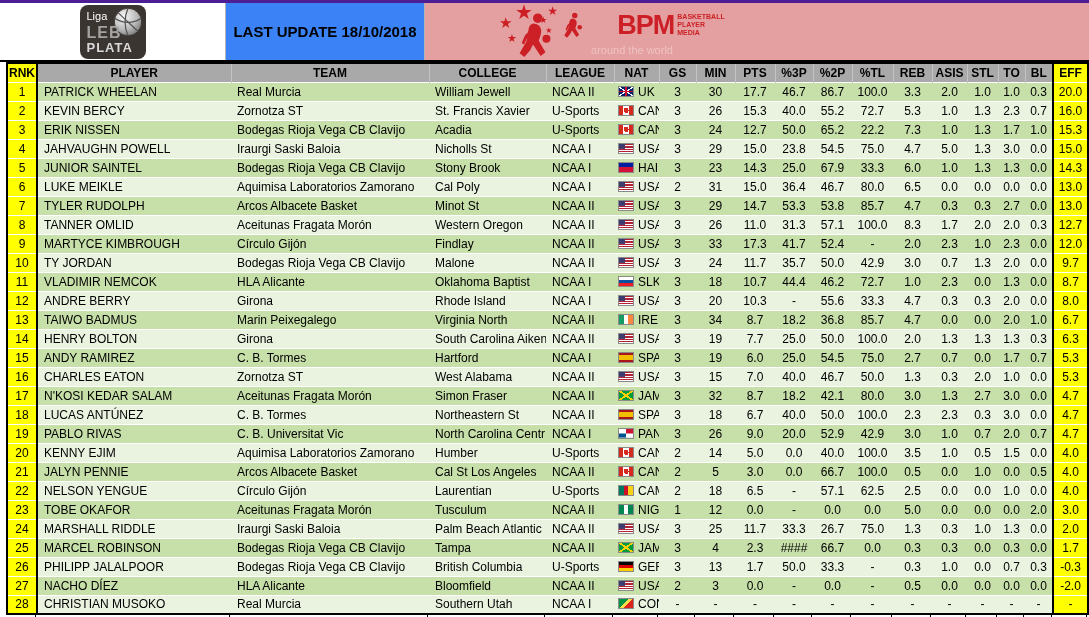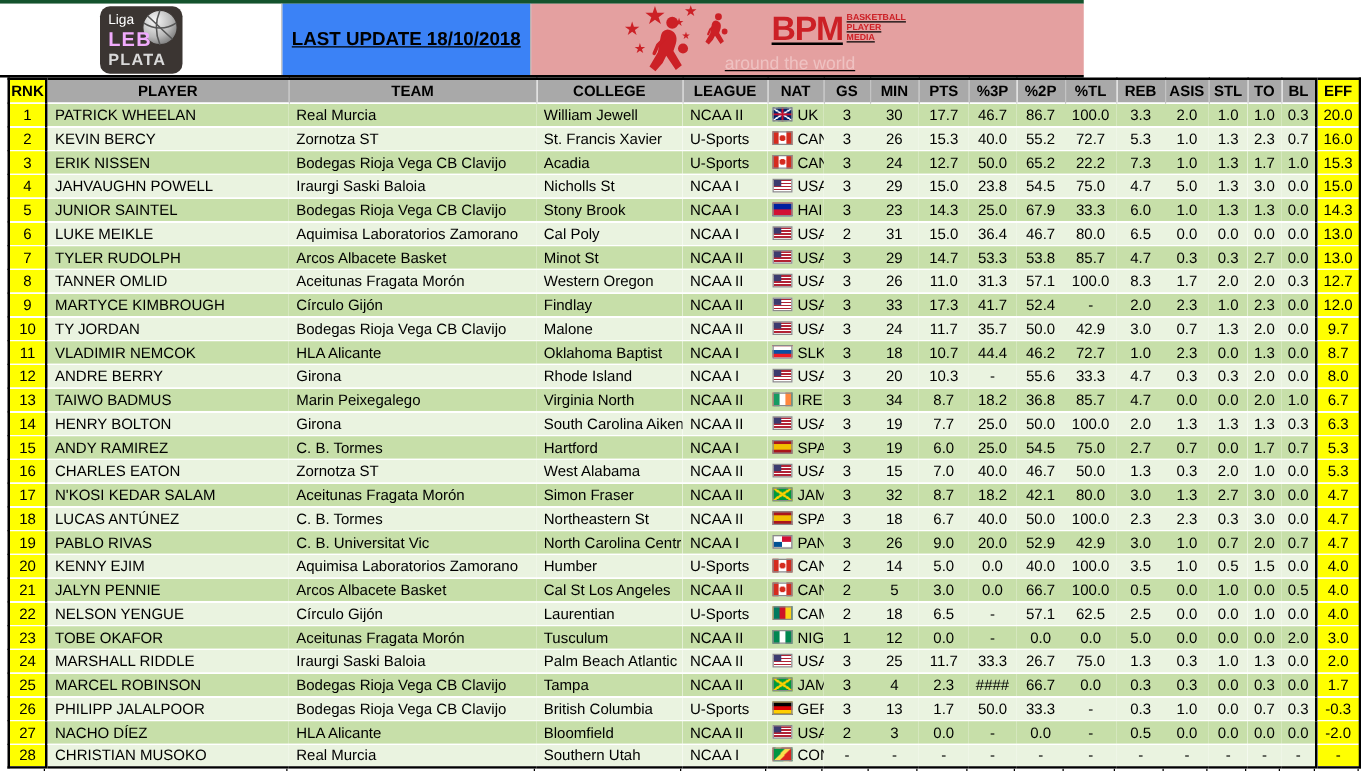--- a/index.html
+++ b/index.html
@@ -1,33 +1,33 @@
 <!DOCTYPE html>
 <html><head>
 <meta charset="utf-8">
 <style>
   * { margin:0; padding:0; box-sizing:border-box; }
   html,body { width:1089px; height:617px; background:#fff; overflow:hidden;
               font-family:"Liberation Sans", sans-serif; color:#000; }
 
   
-  .banner { display:flex; width:867px; height:62px; border-top:3px solid #14532d;
-            border-bottom:2px solid #000; background:#fff;text-decoration:underline; }
+  .banner { display:flex; width:1089px; height:62px; border-top:3px solid #4c1d95;
+            border-bottom:2px solid #000; background:#fff; }
   .logo-cell { width:226px; display:flex; align-items:center; justify-content:center;
                border-right:1px solid #b5b5b5; background:#fff; }
   .update-cell { width:199px; display:flex; align-items:center; justify-content:center;
                  border-right:1px solid #b5b5b5; background:#3b82f6;
                  font-weight:bold; font-size:15px; }
   .pink-cell { flex:1; background:#e4a0a0; display:flex; align-items:center; position:relative; }
 
   
   .leb-logo { width:66px; height:54px; background:#3b3532; border-radius:8px; position:relative; }
   .leb-liga { position:absolute; left:7px; top:5px; color:#fff; font-size:11px; }
   .leb-ball { position:absolute; right:3px; top:2px; width:30px; height:30px; }
-  .leb-leb  { position:absolute; left:7px; top:19px; color:#f0abfc; font-weight:bold; font-size:16px; letter-spacing:1px; }
+  .leb-leb  { position:absolute; left:7px; top:19px; color:#a3a3a3; font-weight:bold; font-size:16px; letter-spacing:1px; }
   .leb-plata{ position:absolute; left:7px; top:35px; color:#d9d9d9; font-weight:bold; font-size:13px; letter-spacing:1px; }
 
   
   .deco { position:relative; width:80px; height:56px; margin-left:52px; flex:none; }
   .deco .st { position:absolute; color:#cc2026; }
   .deco .s1 { font-size:20px; left:38px; top:-4px; }
   .deco .s2 { font-size:15px; left:22px; top:10px; }
   .deco .s3 { font-size:11px; left:30px; top:28px; }
   .deco svg { position:absolute; right:2px; top:8px; width:44px; height:46px; }
 
@@ -38,21 +38,21 @@
   .bpm-top { display:flex; align-items:center; }
   .bpm-starbox { position:relative; width:22px; height:36px; flex:none; }
   .bpm-starbox .st { position:absolute; color:#cc2026; }
   .bpm-starbox .s1 { font-size:12px; left:8px; top:-3px; }
   .bpm-starbox .s2 { font-size:9px;  left:0px; top:8px; }
   .bpm-starbox .s3 { font-size:8px;  left:6px; top:19px; }
   .bpm-top svg { width:22px; height:30px; flex:none; }
   .bpm-name { color:#cc2026; font-weight:bold; font-size:27px; letter-spacing:-1px; line-height:1;margin-left:34px; }
   .bpm-tag { margin-left:3px; display:flex; flex-direction:column; }
   .bpm-tag span { color:#cc2026; font-weight:bold; font-size:7px; line-height:8px; }
-  .bpm-sub { color:#efc2c2; font-size:14px; margin-top:1px; }
+  .bpm-sub { color:#efc2c2; font-size:11px; margin-top:1px; }
 
   
   .tablewrap { margin-left:6px; width:1089px; }
   table { border-collapse:collapse; table-layout:fixed; width:1081px;
           border:2px solid #000; }
   col.w0{width:30px} col.w1{width:194px} col.w2{width:198px} col.w3{width:117px}
   col.w4{width:68px} col.w5{width:45px} col.w6{width:37px} col.w7{width:39px}
   col.w8{width:40px} col.w9{width:38px} col.w10{width:39px} col.w11{width:41px}
   col.w12{width:39px} col.w13{width:35px} col.w14{width:31px} col.w15{width:27px}
   col.w16{width:28px} col.w17{width:35px}

